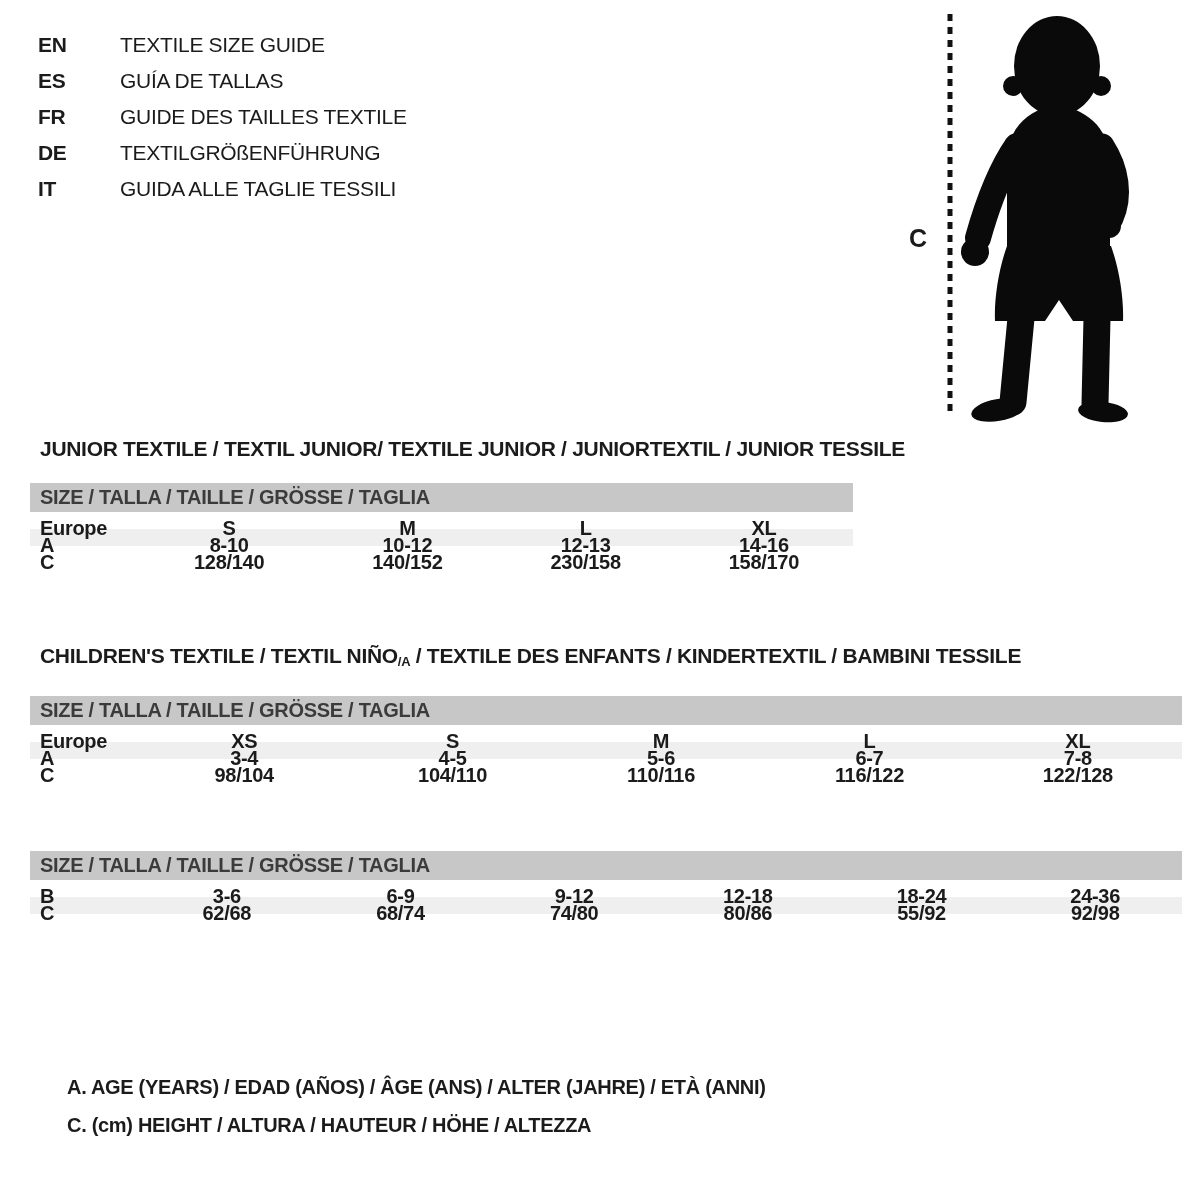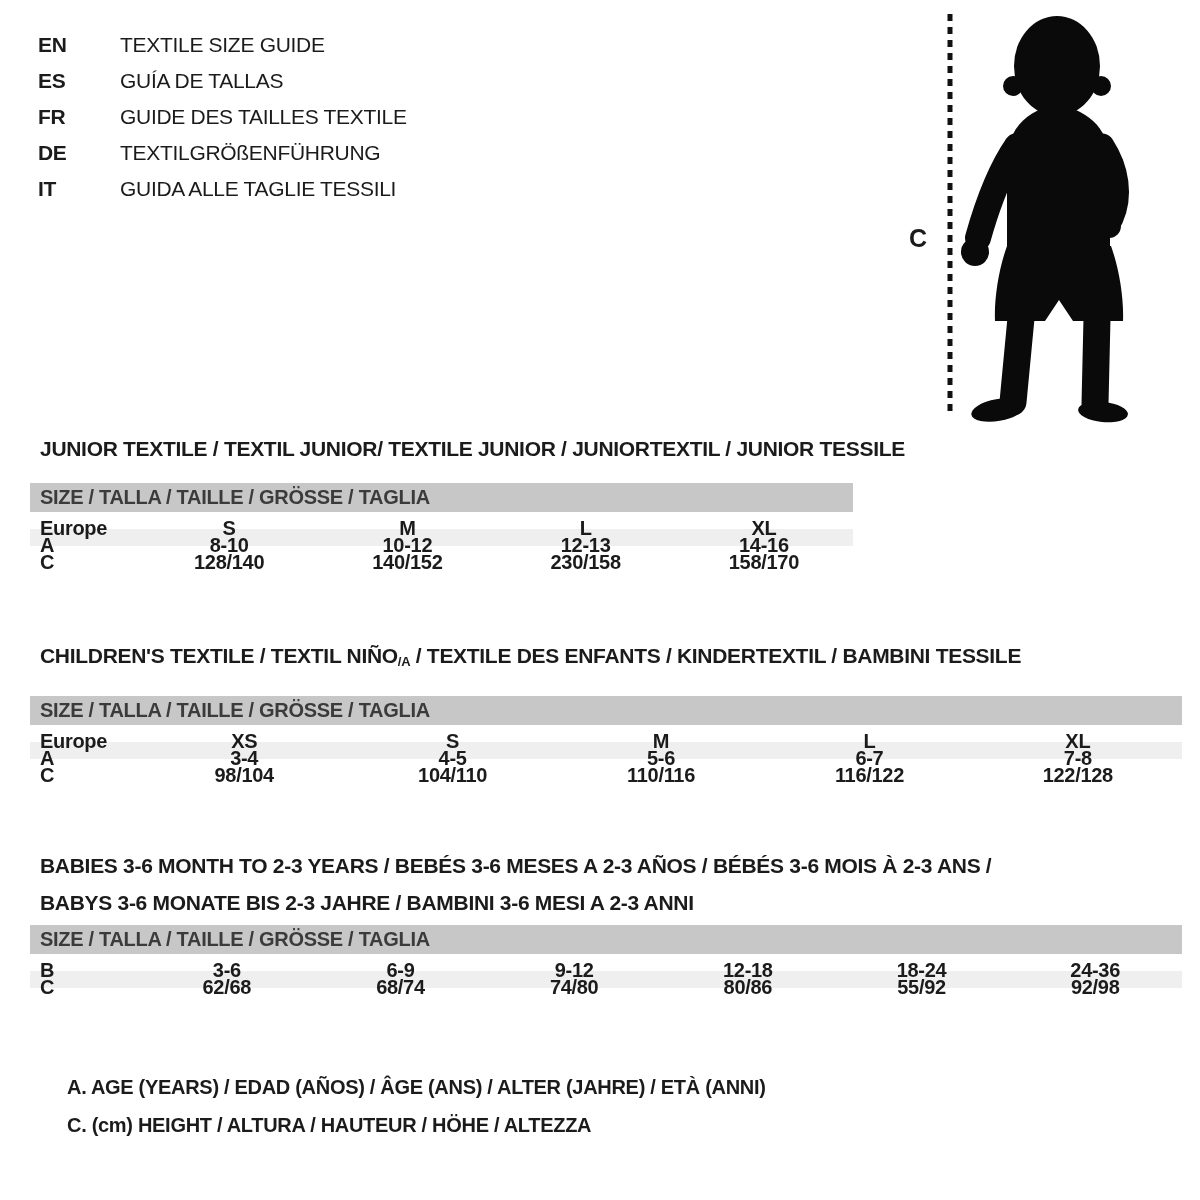--- a/index.html
+++ b/index.html
@@ -145,24 +145,20 @@
           <span class="row-cell">98/104</span>
           <span class="row-cell">104/110</span>
           <span class="row-cell">110/116</span>
           <span class="row-cell">116/122</span>
           <span class="row-cell">122/128</span>
         </div>
       </div>
   </section>
 
   <section class="section" id="sec-babies">
-    <div class="sec-title">
-        <div class="title-line"><span>BABIES 3-6 MONTH TO 2-3 YEARS / BEBÉS 3-6 MESES A 2-3 AÑOS / BÉBÉS 3-6 MOIS À 2-3 ANS /</span></div>
-        <div class="title-line"><span>BABYS 3-6 MONATE BIS 2-3 JAHRE / BAMBINI 3-6 MESI A 2-3 ANNI</span></div>
-      </div>
     <div class="tbl">
       <div class="tbl-bar">SIZE / TALLA / TAILLE / GRÖSSE / TAGLIA</div>
     <div class="tbl-row">
           <span class="row-label">B</span>
           <span class="row-cell">3-6</span>
           <span class="row-cell">6-9</span>
           <span class="row-cell">9-12</span>
           <span class="row-cell">12-18</span>
           <span class="row-cell">18-24</span>
           <span class="row-cell">24-36</span>

